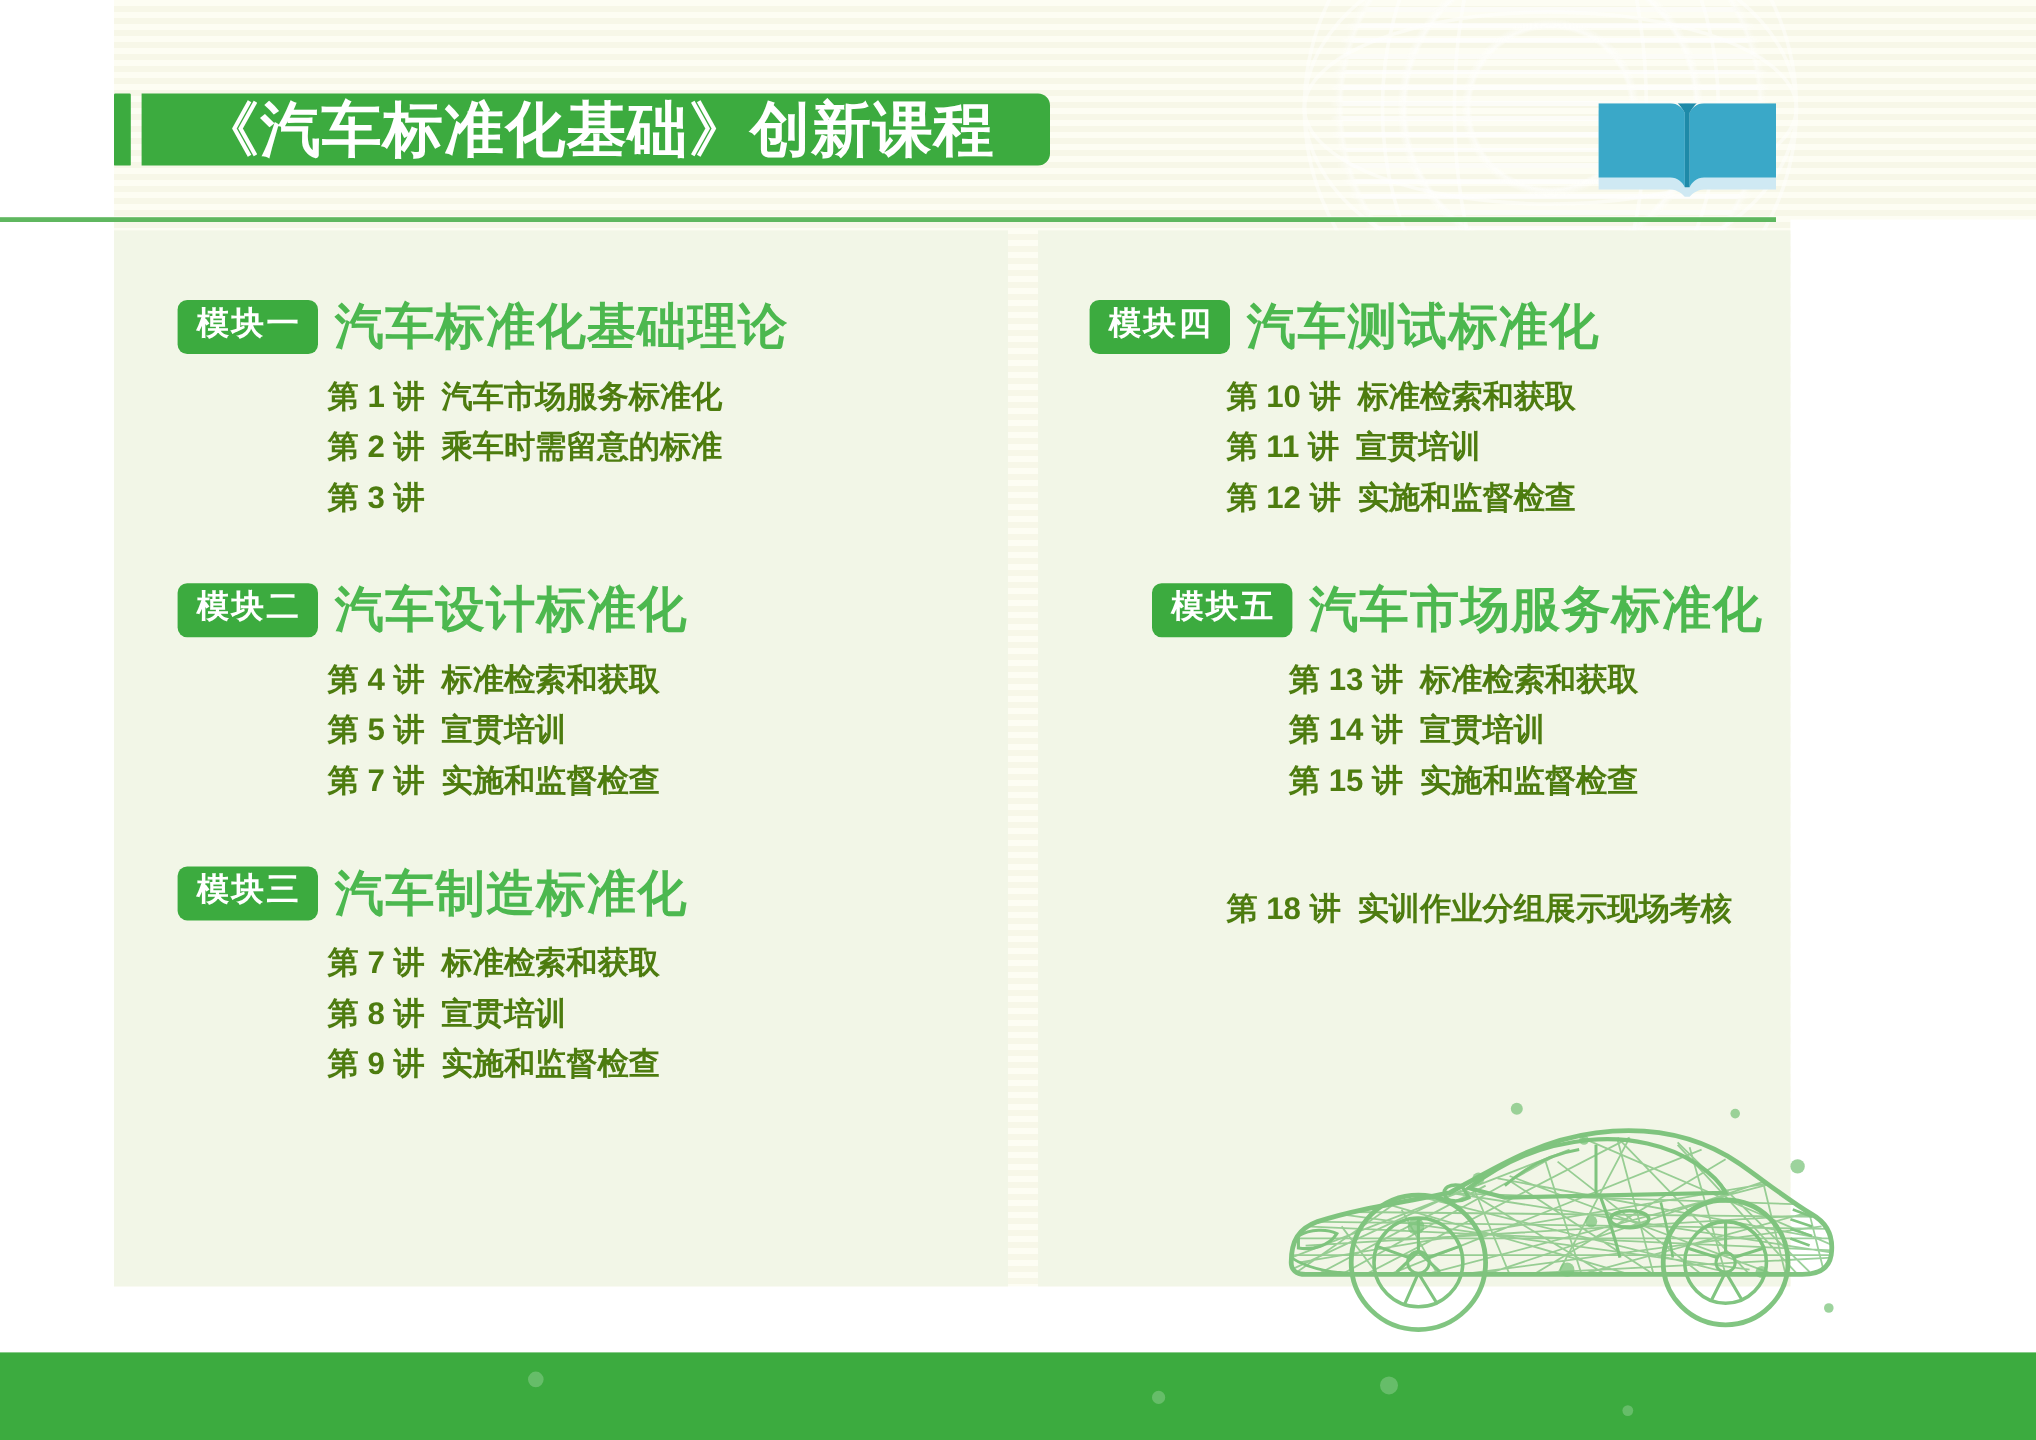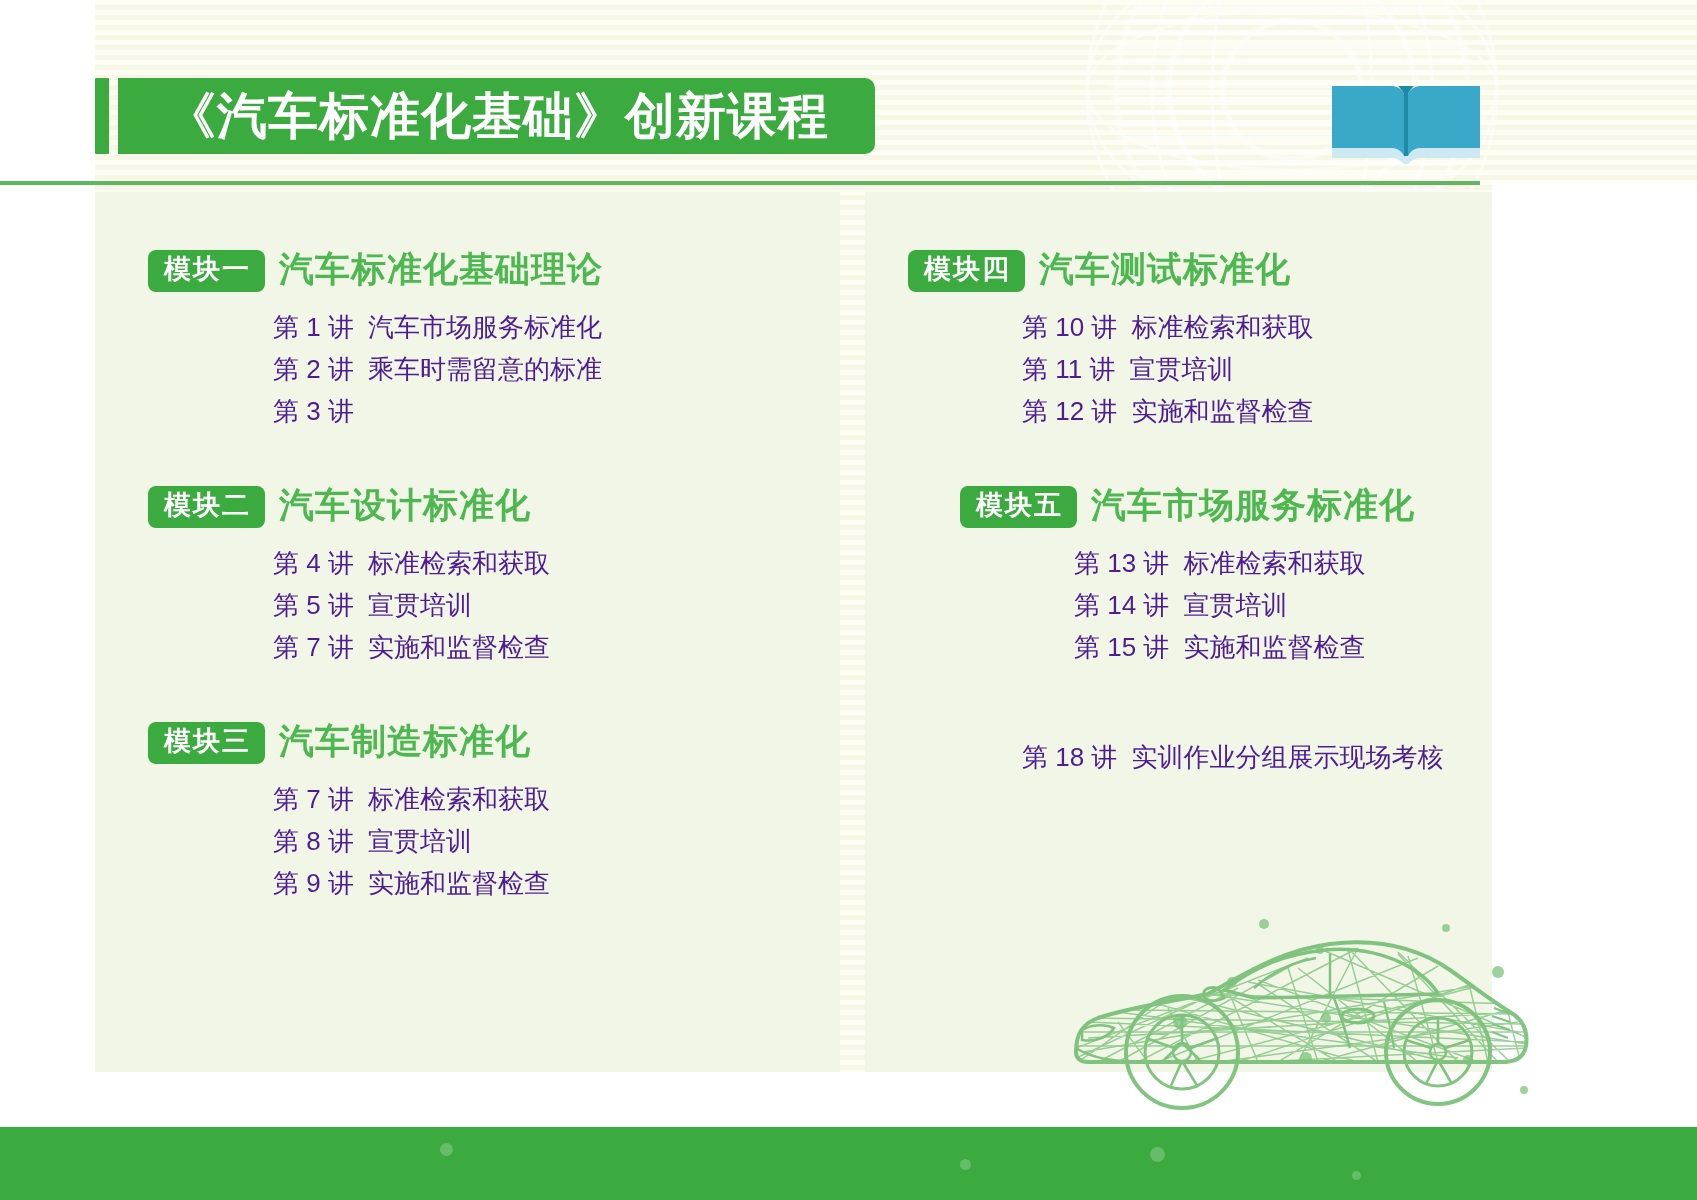--- a/index.html
+++ b/index.html
@@ -61,21 +61,21 @@
     background:#ffffff; z-index:3;
   }
   .page-white-right{
     position:absolute; left:1492px; top:183px; width:205px; height:1017px;
     background:#ffffff; z-index:3;
   }
 
   
   .header{
     position:absolute; left:95px; top:78px;
-    height:76px; z-index:6;
+    height:60px; z-index:6;
     display:flex; align-items:stretch;
   }
   .header-accent{
     width:14px; background:#3cab3f; border-radius:1px;
   }
   .header-banner{
     margin-left:9px;
     background:#3cab3f;
     border-top-right-radius:10px;
     border-bottom-right-radius:10px;
@@ -126,31 +126,31 @@
     color:#ffffff;
     font-size:27px;
     font-weight:bold;
     letter-spacing:2px;
     border-radius:8px;
     padding:5px 14px 7px 16px;
     line-height:1.1;
   }
   .module-title{
     color:#4cb84f;
-    font-size:35px;
+    font-size:41px;
     font-weight:bold;
     letter-spacing:1px;
     line-height:1.1;
   }
   .lessons{ margin-top:14px; }
   .lesson{
     display:flex;
-    color:#4c1d95;
+    color:#4d7c0f;
     font-size:26px;
-    font-weight:normal;
+    font-weight:bold;
     line-height:1.62;
     white-space:nowrap;
   }
   .lesson-no{ min-width:0; }
   .lesson-gap{ display:inline-block; width:14px; }
 
   
   .lv-l { padding-left:125px; }
   .lv-r { padding-left:114px; }
 

